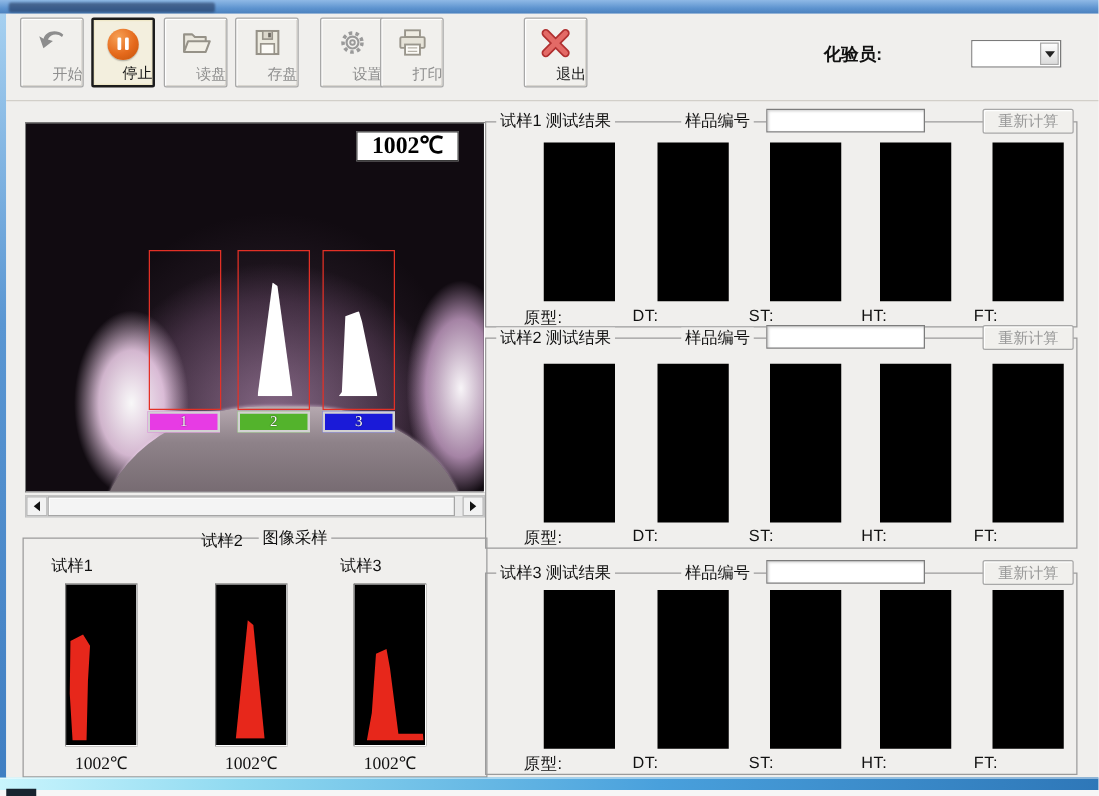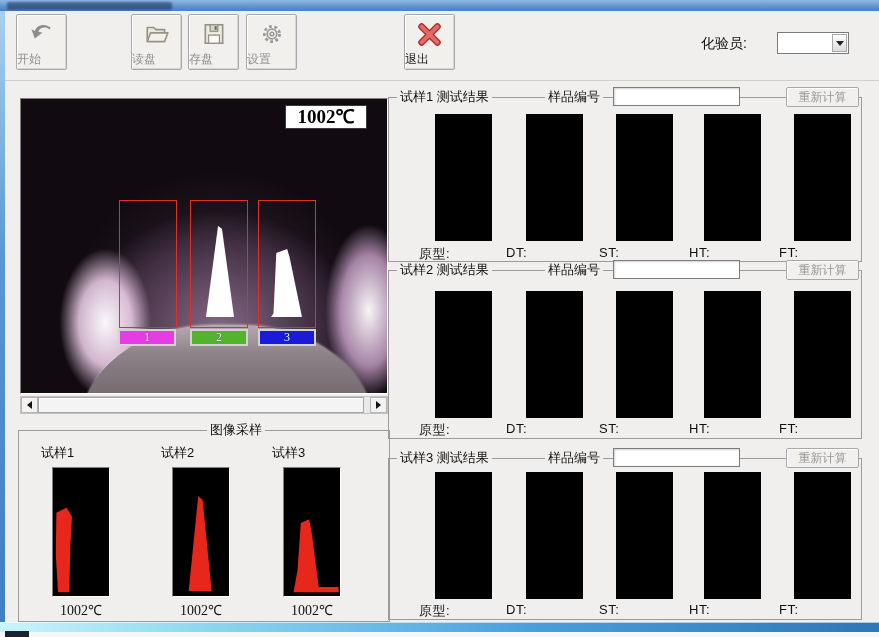--- a/index.html
+++ b/index.html
@@ -17,36 +17,36 @@
   .winborder-bottom { position:absolute; left:0; top:622px; width:879px; height:10px;
     background:linear-gradient(to right,#c9f5fd,#8fd9f0 22%,#49a0dc 60%,#2e77b8);
     box-shadow:inset 0 1px 0 rgba(255,255,255,.6); }
   .taskbar-peek { position:absolute; left:5px; top:631px; width:24px; height:6px; background:#18242f; }
   .client { position:absolute; left:5px; top:11px; width:874px; height:611px; background:#f0efed; }
   .toolbar-rule { position:absolute; left:5px; top:80px; width:874px; height:1px; background:#d2cfc9; }
 
   
   .btn { position:absolute; top:14px; width:51px; height:56px; background:#f1f0ed;
     border:1px solid #a8a8a8; border-radius:2px; display:flex; flex-direction:column;
-    align-items:flex-start; justify-content:flex-end; padding-bottom:3px; cursor:default;
+    align-items:flex-end; justify-content:flex-end; padding-bottom:3px; cursor:default;
     box-shadow:inset 1px 1px 0 #ffffff, inset -1px -1px 0 #d8d5cf; }
   .btn .ic { position:absolute; top:5px; left:50%; transform:translateX(-50%); width:28px; height:28px;
     display:flex; align-items:center; justify-content:center; }
   .btn .lbl { font-size:12px; line-height:14px; color:#161616; }
   .btn.disabled .lbl { color:#8f8f8f; }
   .btn.focused { border:2px solid #1c1c1c; background:#f3efde; box-shadow:inset 0 0 0 1px #efe8c8; }
 
   .pause-circle { width:25px; height:25px; border-radius:50%;
     background:radial-gradient(circle at 35% 28%, #f6a055, #e56a1c 55%, #c2520a);
     display:flex; align-items:center; justify-content:center; gap:3px;
     box-shadow:0 1px 1px rgba(0,0,0,.25); }
   .pause-circle i { display:block; width:3px; height:10px; background:#fff; border-radius:1px; }
 
   
-  .op-label { position:absolute; left:701px; top:35px; font-size:14px; }
+  .op-label { position:absolute; left:659px; top:35px; font-size:14px;font-weight:bold; }
   .combo { position:absolute; left:777px; top:32px; width:72px; height:22px;
     background:#fff; border:1px solid #7a7a7a; }
   .combo input { position:absolute; inset:0; border:0; width:100%; height:100%; padding:0 18px 0 3px; font-size:12px; outline:none; }
   .combo-btn { position:absolute; right:1px; top:1px; width:15px; height:18px;
     background:linear-gradient(#fdfdfd,#dcdcdc); border:1px solid #a9a9a9;
     display:flex; align-items:center; justify-content:center; }
   .caret-down { width:0; height:0; border-left:4px solid transparent; border-right:4px solid transparent; border-top:5px solid #222; }
 
   
   .image-frame { position:absolute; left:20px; top:98px; width:368px; height:296px;
@@ -121,20 +121,29 @@
 
   <div class="btn disabled" style="left:16px">
     <span class="ic">
       <svg width="26" height="26" viewBox="0 0 24 24">
           <path d="M20 6.2C14.8 1.8 6.9 3.6 5.4 9.3L2.2 7.4l3.1 8.8 7-5.3-3.7-1.1c1.6-4 7-5 10.4-1.9z" fill="#8d8d8d"></path>
         </svg>
     </span>
     <span class="lbl">开始</span>
   </div>
 
+  <div class="btn focused" style="left:73px">
+    <span class="ic">
+      <span class="pause-circle">
+          <i></i>
+          <i></i>
+        </span>
+    </span>
+    <span class="lbl">停止</span>
+  </div>
 
   <div class="btn disabled" style="left:188px">
     <span class="ic">
       <svg width="26" height="26" viewBox="0 0 24 24">
           <rect x="4" y="3.5" width="16" height="17" fill="#eceadf" stroke="#969288" stroke-width="1.5"></rect>
           <rect x="8.5" y="3.5" width="7" height="6" fill="#dcd8cc" stroke="#969288" stroke-width="1.2"></rect>
           <rect x="12.5" y="4.8" width="2" height="3.4" fill="#6d6a62"></rect>
           <rect x="7" y="13" width="10" height="7.5" fill="#fbfaf6" stroke="#969288" stroke-width="1.2"></rect>
         </svg>
     </span>
@@ -144,34 +153,46 @@
   <div class="btn disabled" style="left:131px">
     <span class="ic">
       <svg width="26" height="26" viewBox="0 0 24 24">
           <path d="M3 19V6h6l2 2h8v3" fill="#eae7dd" stroke="#969288" stroke-width="1.5" stroke-linejoin="round"></path>
           <path d="M3 19l3-8h16l-3 8z" fill="#f2efe6" stroke="#969288" stroke-width="1.5" stroke-linejoin="round"></path>
         </svg>
     </span>
     <span class="lbl">读盘</span>
   </div>
 
-  <div class="btn disabled" style="left:246px">
+  <div class="btn disabled" style="left:256px">
     <span class="ic">
       <svg width="26" height="26" viewBox="0 0 24 24">
           <circle cx="12" cy="12" r="7" fill="none" stroke="#9a9a9a" stroke-width="2.6" stroke-dasharray="2.6 2.4"></circle>
           <circle cx="12" cy="12" r="4.4" fill="none" stroke="#9a9a9a" stroke-width="1.6"></circle>
           <circle cx="12" cy="12" r="1.7" fill="none" stroke="#9a9a9a" stroke-width="1.4"></circle>
         </svg>
     </span>
     <span class="lbl">设置</span>
   </div>
 
-
-
-  <div class="btn" style="left:404px">
+  <div class="btn disabled" style="left:304px">
+    <span class="ic">
+      <svg width="26" height="26" viewBox="0 0 24 24">
+          <rect x="6.5" y="3" width="11" height="5" fill="#efece2" stroke="#9a968c" stroke-width="1.4"></rect>
+          <rect x="3" y="8" width="18" height="8" rx="1" fill="#e6e3d8" stroke="#9a968c" stroke-width="1.4"></rect>
+          <rect x="6.5" y="13.5" width="11" height="7.5" fill="#fcfbf7" stroke="#9a968c" stroke-width="1.4"></rect>
+          <line x1="8.5" y1="16" x2="15.5" y2="16" stroke="#b4b0a6" stroke-width="1"></line>
+          <line x1="8.5" y1="18.5" x2="15.5" y2="18.5" stroke="#b4b0a6" stroke-width="1"></line>
+        </svg>
+    </span>
+    <span class="lbl">打印</span>
+  </div>
+
+
+  <div class="btn" style="left:419px">
     <span class="ic">
       <svg width="27" height="27" viewBox="0 0 24 24">
           <path d="M5 5L19 19M19 5L5 19" stroke="#b03030" stroke-width="6" stroke-linecap="round"></path>
           <path d="M5 5L19 19M19 5L5 19" stroke="#e36a66" stroke-width="3.6" stroke-linecap="round"></path>
         </svg>
     </span>
     <span class="lbl">退出</span>
   </div>
 
   <span class="op-label">化验员:</span>
@@ -204,21 +225,21 @@
     <span class="sthumb"></span>
     <span class="sbtn right">
         <span class="tri-right"></span>
       </span>
   </div>
 
   <div class="gb" style="left:18px; top:430px; width:372px; height:192px;">
     <span class="legend" style="left:50%; transform:translateX(-50%);margin-left:32px;">图像采样</span>
   </div>
   <div class="tlabel" style="left:41px;  top:444px;">试样1</div>
-  <div class="tlabel" style="left:161px; top:444px;">试样2</div>
+  <div class="tlabel" style="left:161px; top:424px;">试样2</div>
   <div class="tlabel" style="left:272px; top:444px;">试样3</div>
 
   <div class="thumb" style="left:52px; top:467px;">
     <div class="sil" style="clip-path:polygon(6% 35%,24% 31%,34% 38%,31% 60%,29% 97%,9% 97%,5% 68%);"></div>
   </div>
   <div class="thumb" style="left:172px; top:467px;">
     <div class="sil" style="clip-path:polygon(45% 22%,53% 25%,69% 96%,28% 96%);"></div>
   </div>
   <div class="thumb" style="left:283px; top:467px;">
     <div class="sil" style="clip-path:polygon(30% 43%,45% 40%,50% 52%,62% 93%,97% 93%,98% 97%,17% 97%,24% 80%);"></div>

